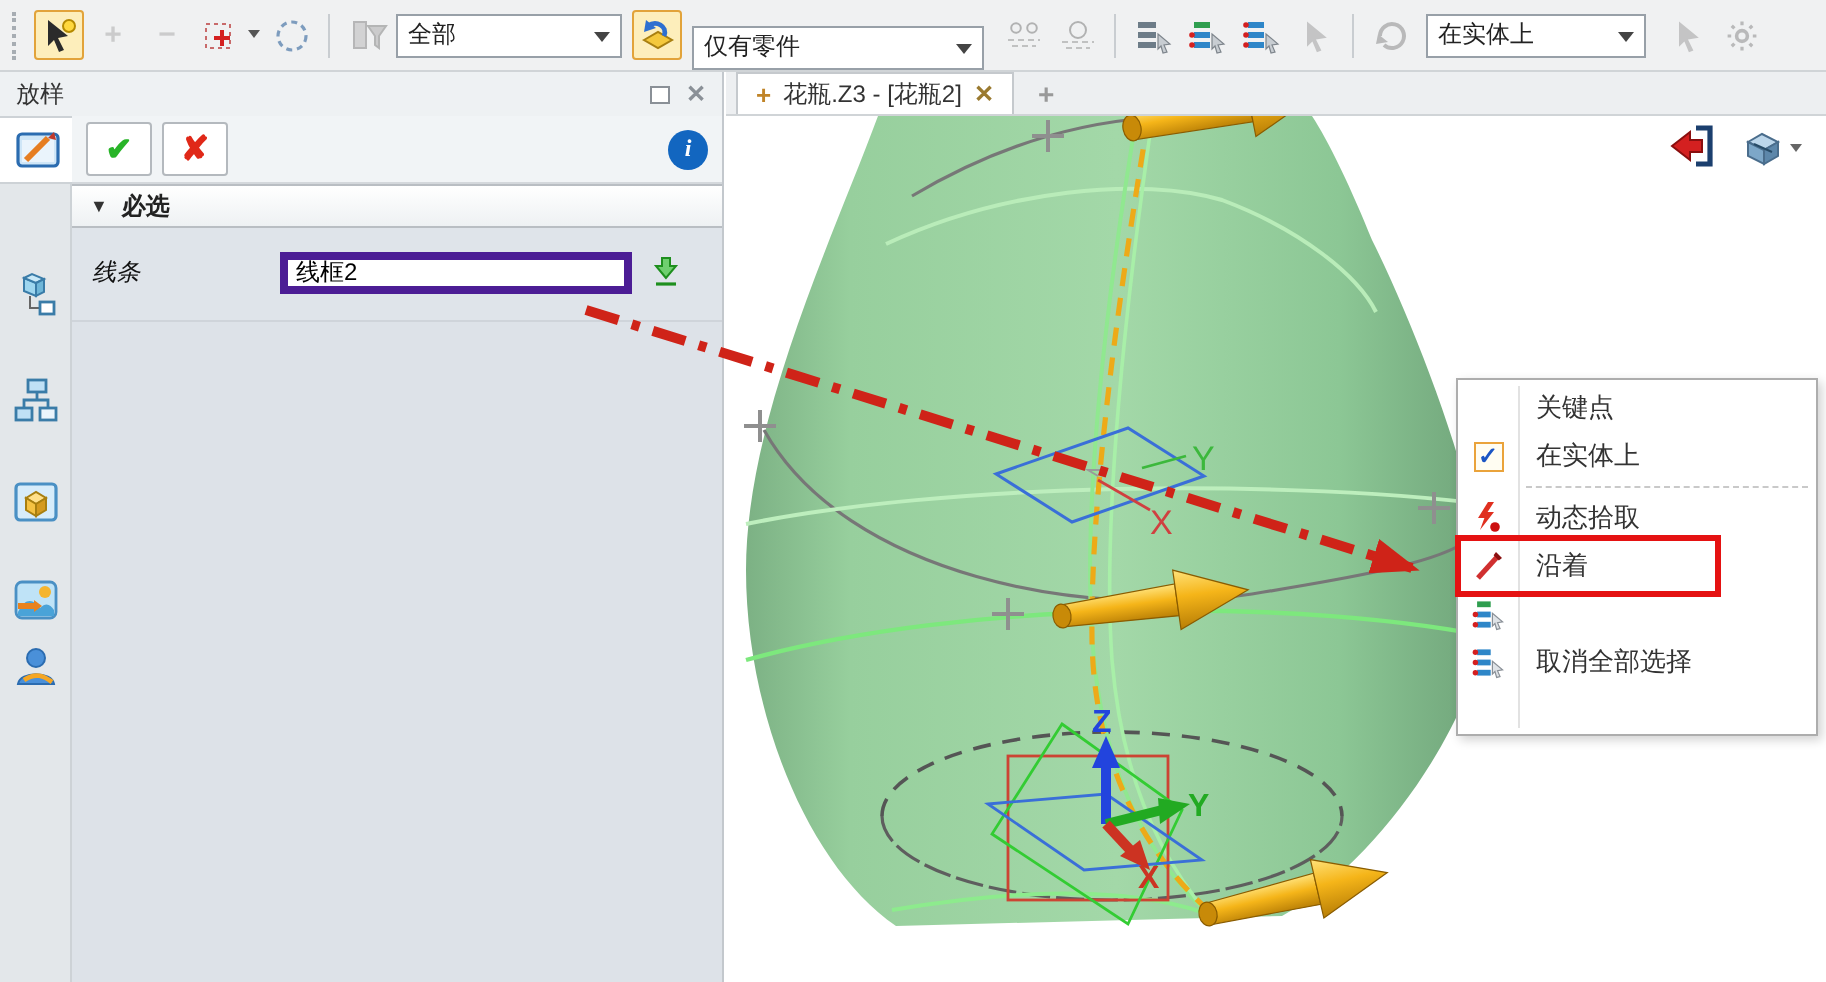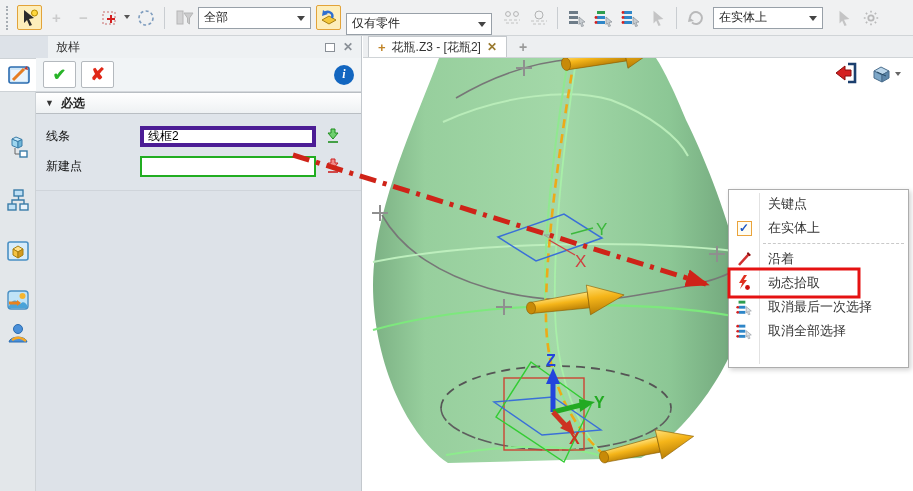--- a/index.html
+++ b/index.html
@@ -16,42 +16,42 @@
   .tbtn{width:25px;height:25px;display:flex;align-items:center;justify-content:center;border-radius:2px;position:relative;flex:0 0 auto;}
   .tbtn.active{background:#fdeebb;border:1px solid #e2a33a;}
   .tbtn.disabled{filter:grayscale(1);opacity:.45;}
   .tbtn .mini-caret{position:absolute;right:-7px;top:10px;border:3px solid transparent;border-top:4px solid #555;}
   .tsep{width:1px;height:22px;background:#c9cdd1;margin:0 4px;flex:0 0 auto;}
   .tselect{height:22px;background:#fff;border:1px solid #98a0a8;display:flex;align-items:center;
     justify-content:space-between;padding:0 5px;font-size:12px;color:#222;flex:0 0 auto;}
   .caret{border:4px solid transparent;border-top:5px solid #444;margin-top:5px;}
   .glyph{font-size:15px;font-weight:bold;color:#9aa0a6;line-height:1;}
   
-  .panel{position:absolute;left:0;top:36px;width:362px;height:455px;background:#dde2e8;border-right:1px solid #c3c8cd;padding-left:48px;}
+  .panel{position:absolute;left:0;top:36px;width:362px;height:455px;background:#dde2e8;border-right:1px solid #c3c8cd;}
   .panel-titlebar{height:22px;display:flex;align-items:center;padding:0 8px;font-size:12px;color:#333;background:#eef1f3;}
   .pt-btns{margin-left:auto;display:flex;gap:8px;align-items:center;}
   .pt-restore{width:10px;height:9px;border:1px solid #8a9097;background:#fff;}
   .pt-close{color:#8a9097;font-size:12px;font-weight:bold;line-height:1;}
   .panel-body{position:absolute;left:0;top:22px;right:0;bottom:0;}
   .side-tabs{position:absolute;left:0;top:0;width:36px;bottom:0;background:#e3e7ea;border-right:1px solid #cdd2d6;}
   .side-tab{position:absolute;left:0;width:36px;height:34px;display:flex;align-items:center;justify-content:center;}
   .side-tab.active{background:#fff;border-top:1px solid #cdd2d6;border-bottom:1px solid #cdd2d6;width:37px;}
   .form{position:absolute;left:36px;top:0;right:0;bottom:0;}
   .cmd-row{height:34px;background:#f1f4f6;display:flex;align-items:center;padding:3px 7px;border-bottom:1px solid #d4d8dc;}
   .cmd-btn{width:33px;height:27px;background:#fff;border:1px solid #b4b9be;border-radius:2px;margin-right:5px;
     display:flex;align-items:center;justify-content:center;font-size:16px;font-weight:bold;}
   .ok-glyph{color:#28b428;} .cancel-glyph{color:#e02818;font-size:17px;}
   .info-btn{margin-left:auto;width:20px;height:20px;border-radius:50%;background:#1266c0;color:#fff;
     display:flex;align-items:center;justify-content:center;font-size:12px;font-weight:bold;font-family:"Liberation Serif",serif;font-style:italic;}
   .section-header{height:22px;background:linear-gradient(#ffffff,#eef1f3);border-top:1px solid #b9bec3;border-bottom:1px solid #b9bec3;
     display:flex;align-items:center;padding:0 9px;font-size:12px;font-weight:bold;color:#222;gap:7px;}
   .sec-arrow{font-size:9px;color:#333;}
   .rows{background:#dfe4ea;padding:7px 6px 9px 10px;border-bottom:1px solid #cfd4da;}
   .frow{display:flex;align-items:center;height:30px;}
-  .flabel{width:94px;font-size:12px;color:#111;}
+  .flabel{width:94px;font-size:12px;color:#111;font-style:italic;}
   .finput{width:176px;height:21px;border:4px solid #4c1d95;background:#fff;font-size:12px;padding:0 4px;
     font-family:"Liberation Sans",sans-serif;outline:none;}
   .finput.hl{border:2px solid #21ad21;}
   .ok-arrow{margin-left:9px;display:flex;}
   
   .viewport{position:absolute;left:363px;top:36px;right:0;bottom:0;background:#fff;}
   .tabbar{height:22px;background:#edeff1;border-bottom:1px solid #d0d4d7;display:flex;align-items:stretch;}
   .tab{background:#fff;border:1px solid #c5c9cd;border-bottom:none;display:flex;align-items:center;
     padding:0 9px;font-size:12px;color:#333;gap:6px;margin-left:5px;}
   .tab-plus{color:#c08428;font-weight:bold;font-size:13px;}
@@ -290,30 +290,20 @@
           <div class="frow">
             <span class="flabel">线条</span>
             <input class="finput" readonly="" value="线框2" style="">
             <span class="ok-arrow">
               <svg width="16" height="17" viewBox="0 0 16 17">
                 <polygon points="8,11 3,5 6,5 6,1 10,1 10,5 13,5" fill="#6fcf6f" stroke="#1e8f1e"></polygon>
                 <line x1="3" y1="14" x2="13" y2="14" stroke="#1e8f1e" stroke-width="1.6"></line>
               </svg>
             </span>
           </div>
-          <div class="frow">
-            <span class="flabel">新建点</span>
-            <input class="finput hl" value="" style="">
-            <span class="ok-arrow">
-              <svg width="16" height="17" viewBox="0 0 16 17">
-                <polygon points="8,11 3,5 6,5 6,1 10,1 10,5 13,5" fill="#f08a8a" stroke="#c22"></polygon>
-                <line x1="3" y1="14" x2="13" y2="14" stroke="#c22" stroke-width="1.6"></line>
-              </svg>
-            </span>
-          </div>
         </div>
       </div>
     </div>
   </div>
 
   <div class="viewport">
     <div class="tabbar">
       <div class="tab">
         <span class="tab-plus">+</span>
         <span>花瓶.Z3 - [花瓶2]</span>
@@ -447,50 +437,49 @@
         <span class="chk-box">✓</span>
       </span>
       <span class="ctx-label">在实体上</span>
     </div>
 
     <div class="ctx-sep"></div>
 
     <div class="ctx-item">
       <span class="ctx-icon">
         <svg width="16" height="16" viewBox="0 0 16 16">
+          <polygon points="8,0 3,8 6.2,8 4,14 11,5 7.8,5 11,0" fill="#e03020"></polygon>
+          <circle cx="11.5" cy="12.5" r="2.4" fill="#cc1010"></circle>
+        </svg>
+      </span>
+      <span class="ctx-label">动态拾取</span>
+    </div>
+
+    <div class="ctx-item">
+      <span class="ctx-icon">
+        <svg width="16" height="16" viewBox="0 0 16 16">
           <line x1="3" y1="14" x2="13" y2="3" stroke="#d03030" stroke-width="2.6"></line>
           <polygon points="12,1 15,4 13.4,5.2 10.8,2.6" fill="#8a1010"></polygon>
         </svg>
       </span>
       <span class="ctx-label">沿着</span>
-    </div>
-
-    <div class="ctx-item">
-      <span class="ctx-icon">
-        <svg width="16" height="16" viewBox="0 0 16 16">
-          <polygon points="8,0 3,8 6.2,8 4,14 11,5 7.8,5 11,0" fill="#e03020"></polygon>
-          <circle cx="11.5" cy="12.5" r="2.4" fill="#cc1010"></circle>
-        </svg>
-      </span>
-      <span class="ctx-label">动态拾取</span>
     </div>
 
 
     <div class="ctx-item">
       <span class="ctx-icon">
         <svg width="17" height="17" viewBox="0 0 20 20">
           <rect x="3" y="2" width="8" height="3.4" fill="#2f9e4f"></rect>
             <rect x="3" y="8" width="8" height="3.4" fill="#2e86c8"></rect>
           <rect x="3" y="14" width="8" height="3.4" fill="#2e86c8"></rect>
           <circle cx="2" cy="9.7" r="1.6" fill="#d42020"></circle>
             <circle cx="2" cy="15.7" r="1.6" fill="#d42020"></circle>
           <polygon points="12,9 18,14 15,14.5 16.5,18 14.5,18.5 13.5,15 12,16.5" fill="#dfe3e7" stroke="#8a9097" stroke-width=".7"></polygon>
         </svg>
       </span>
-      <span class="ctx-label">取消最后一次选择</span>
     </div>
 
     <div class="ctx-item">
       <span class="ctx-icon">
         <svg width="17" height="17" viewBox="0 0 20 20">
           <rect x="3" y="2" width="8" height="3.4" fill="#2e86c8"></rect>
             <rect x="3" y="8" width="8" height="3.4" fill="#2e86c8"></rect>
           <rect x="3" y="14" width="8" height="3.4" fill="#2e86c8"></rect>
           <circle cx="2" cy="3.7" r="1.6" fill="#d42020"></circle>
             <circle cx="2" cy="9.7" r="1.6" fill="#d42020"></circle>

